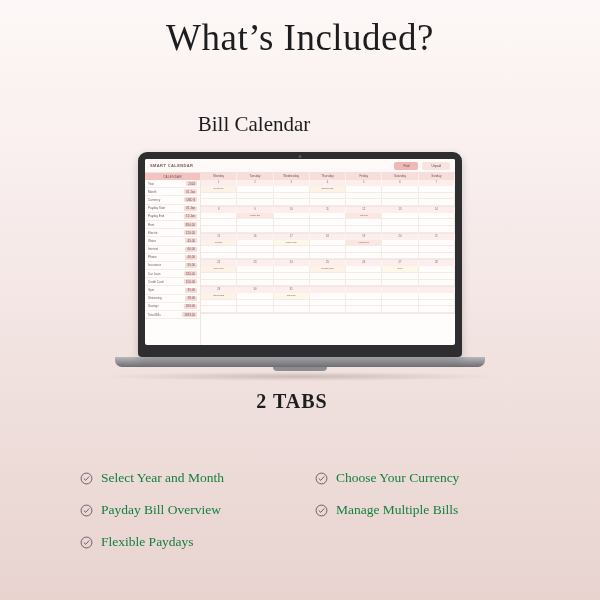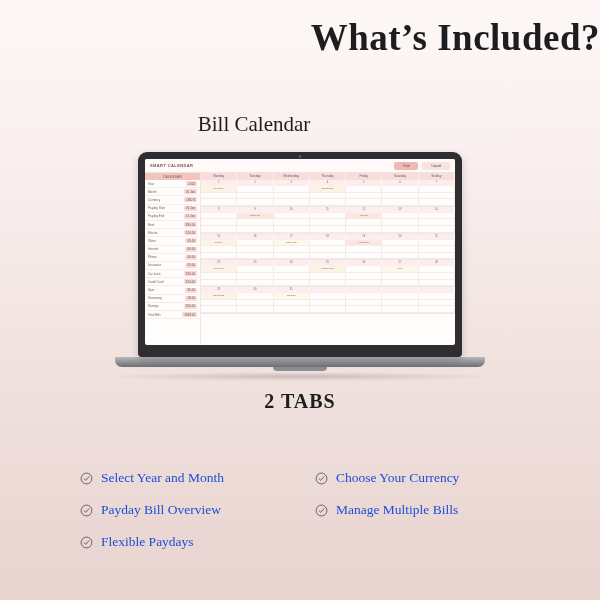--- a/index.html
+++ b/index.html
@@ -14,40 +14,39 @@
     overflow: hidden;
     position: relative;
   }
 
   
   .headline {
     position: absolute;
     top: 16px;
     left: 0;
     width: 600px;
-    text-align: right;
+    text-align: center;
     font-size: 37px;
     letter-spacing: 0.5px;
     color: #1d1d1f;
     font-family: "Liberation Serif", serif;
-    font-weight: bold;
   }
   .subhead {
     position: absolute;
     top: 112px;
     left: 0;
     width: 508px;
     text-align: center;
     font-size: 21px;
     color: #1d1d1f;
   }
   .tabs-label {
     position: absolute;
     top: 390px;
-    left: 8px;
+    left: 0;
     width: 584px;
     text-align: center;
     font-size: 20px;
     font-weight: bold;
     letter-spacing: 1px;
     color: #1d1d1f;
   }
 
   
   .laptop {
@@ -221,21 +220,21 @@
     display: grid;
     grid-template-columns: 1fr 1fr;
     grid-auto-rows: 32px;
     column-gap: 30px;
   }
   .feature {
     display: flex;
     align-items: center;
     gap: 8px;
     font-size: 13.5px;
-    color: #1d4ed8;
+    color: #15803d;
   }
   .check {
     width: 13px;
     height: 13px;
     flex: 0 0 13px;
     color: #5b4a58;
   }
   .check svg { display: block; }
 </style>
 </head>

